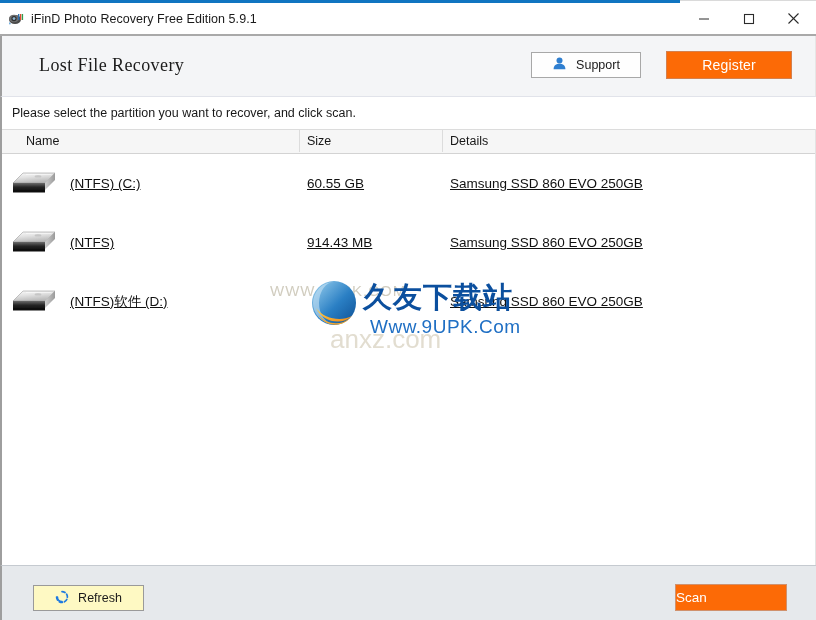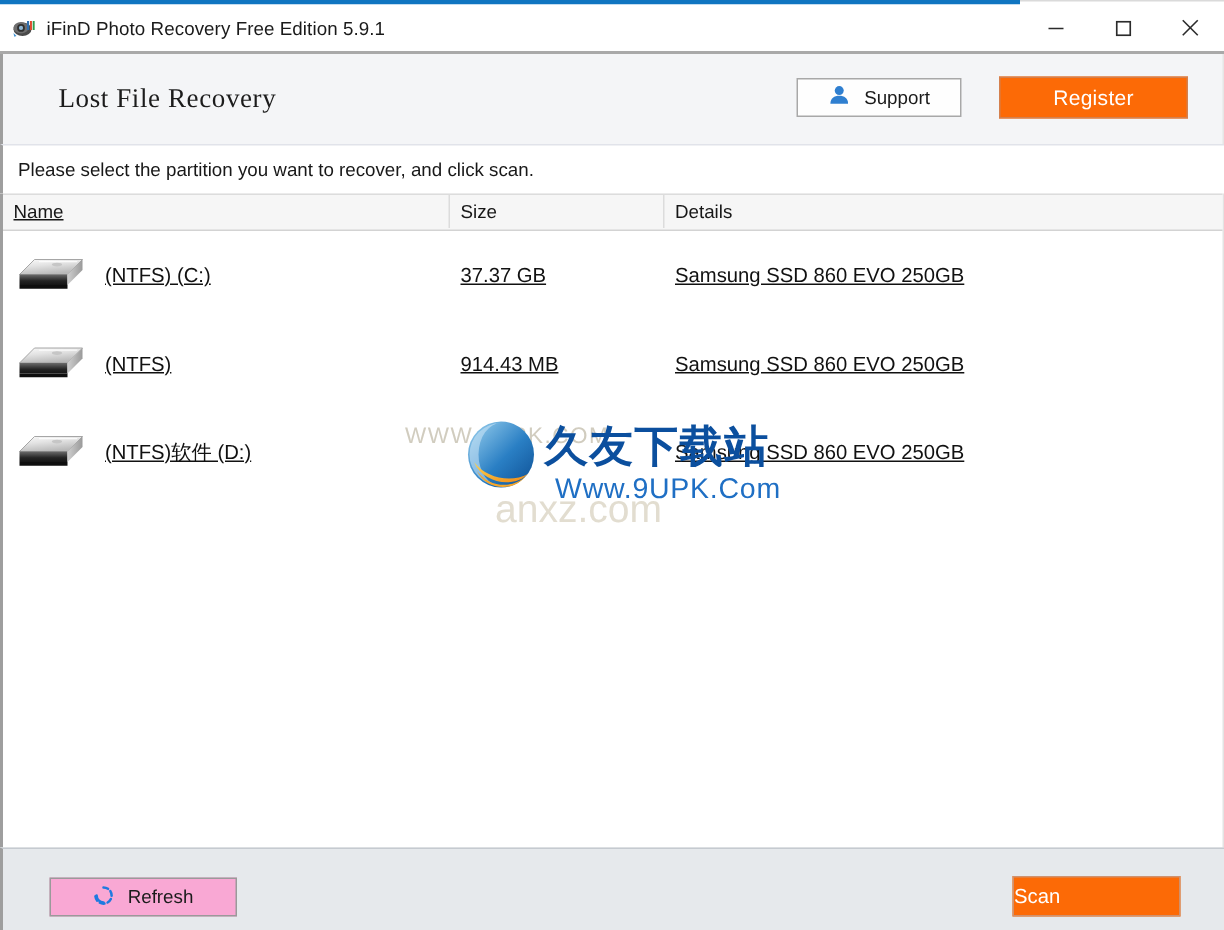--- a/index.html
+++ b/index.html
@@ -182,21 +182,21 @@
   .th {
     position: absolute;
     top: 0;
     height: 22px;
     line-height: 22px;
     font-size: 12.5px;
     color: #171717;
     box-sizing: border-box;
     padding-left: 7px;
   }
-  .th.col-name    { left: 0px;   width: 297px; text-decoration: underline; }
+  .th.col-name    { left: 17px;   width: 297px; }
   .th.col-size    { left: 297px; width: 143px; border-left: 1px solid #dcdcdc; }
   .th.col-details { left: 440px; width: 376px; border-left: 1px solid #dcdcdc; }
 
   #table-body {
     position: relative;
   }
   .table-row {
     position: relative;
     height: 59px;
     cursor: pointer;
@@ -233,22 +233,22 @@
     width: 816px;
     height: 55px;
     background: #e6e9ec;
     box-sizing: border-box;
     border-top: 1px solid #c5cad0;
     border-left: 2px solid #9e9e9e;
   }
   #refresh-button {
     position: absolute;
     left: 31px; top: 19px;
-    width: 125px; height: 26px;
-    background: #f9a8d4;
+    width: 111px; height: 26px;
+    background: #fef9c3;
     border: 1px solid #9a9a9a;
     box-sizing: border-box;
     display: flex;
     align-items: center;
     justify-content: center;
     gap: 9px;
     cursor: pointer;
   }
   #refresh-label {
     font-size: 12.5px;
@@ -416,21 +416,21 @@
   </defs>
   <path d="M13 4 L45 4 L35 14 L3 14 Z" fill="url(#hdTop)" stroke="#9c9c9c" stroke-width="0.6"></path>
   <path d="M3 14 L35 14 L35 21 L3 21 Z" fill="url(#hdFront)"></path>
   <path d="M35 14 L45 4 L45 11 L35 21 Z" fill="url(#hdSide)"></path>
   <path d="M3 21 L35 21 L35 23.5 L3 23.5 Z" fill="#0e0e0e"></path>
   <ellipse cx="28" cy="7.4" rx="3.4" ry="1.2" fill="#c6c6c6"></ellipse>
   <path d="M16 5.4 L41.5 5.4" stroke="#ffffff" stroke-width="0.7" opacity="0.8"></path>
 </svg></span>
             <span class="row-name-label">(NTFS) (C:)</span>
           </div>
-          <div class="cell c-size">37.37 GB</div>
+          <div class="cell c-size">60.55 GB</div>
           <div class="cell c-details">Samsung SSD 860 EVO 250GB</div>
         </div>
         <div class="table-row">
           <div class="cell c-name">
             <span class="drive-icon">
 <svg width="48" height="30" viewBox="0 0 48 30">
   <defs>
     <linearGradient id="hdTop" x1="0" y1="0" x2="0.4" y2="1">
       <stop offset="0%" stop-color="#fbfbfb"></stop>
       <stop offset="45%" stop-color="#e3e3e3"></stop>

